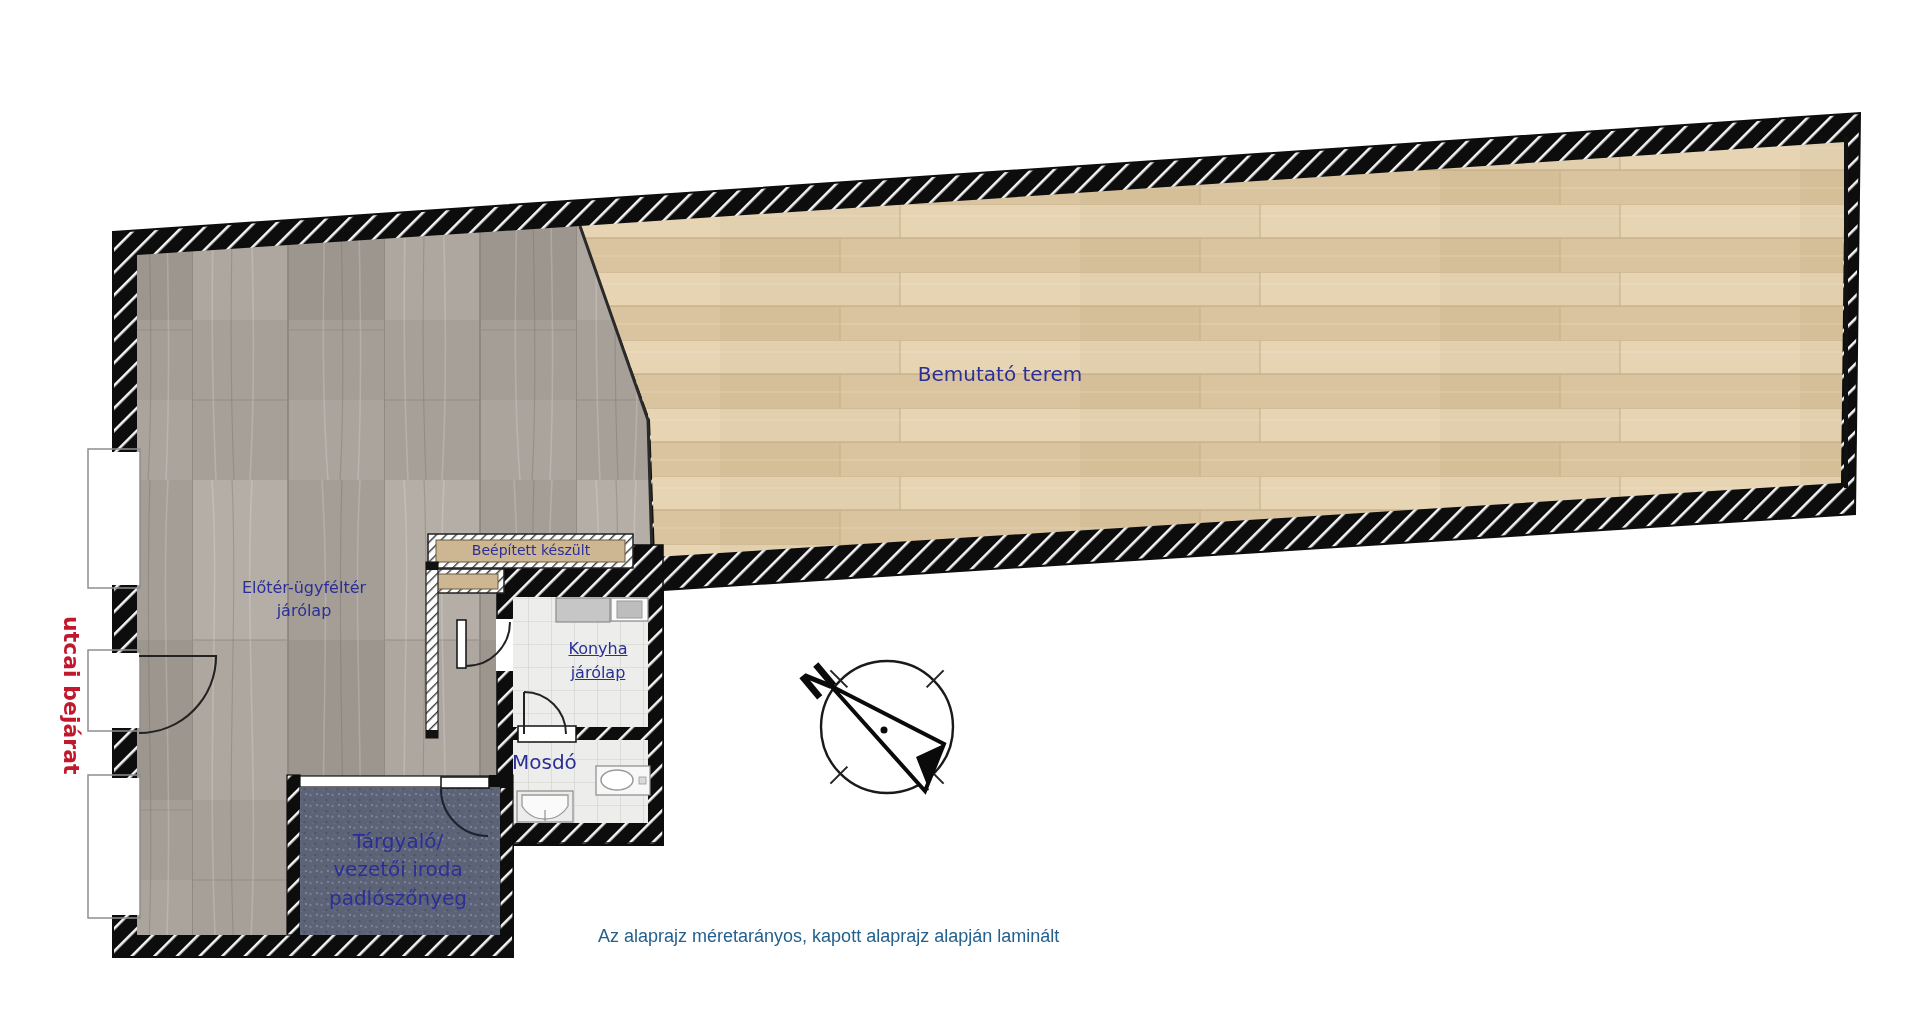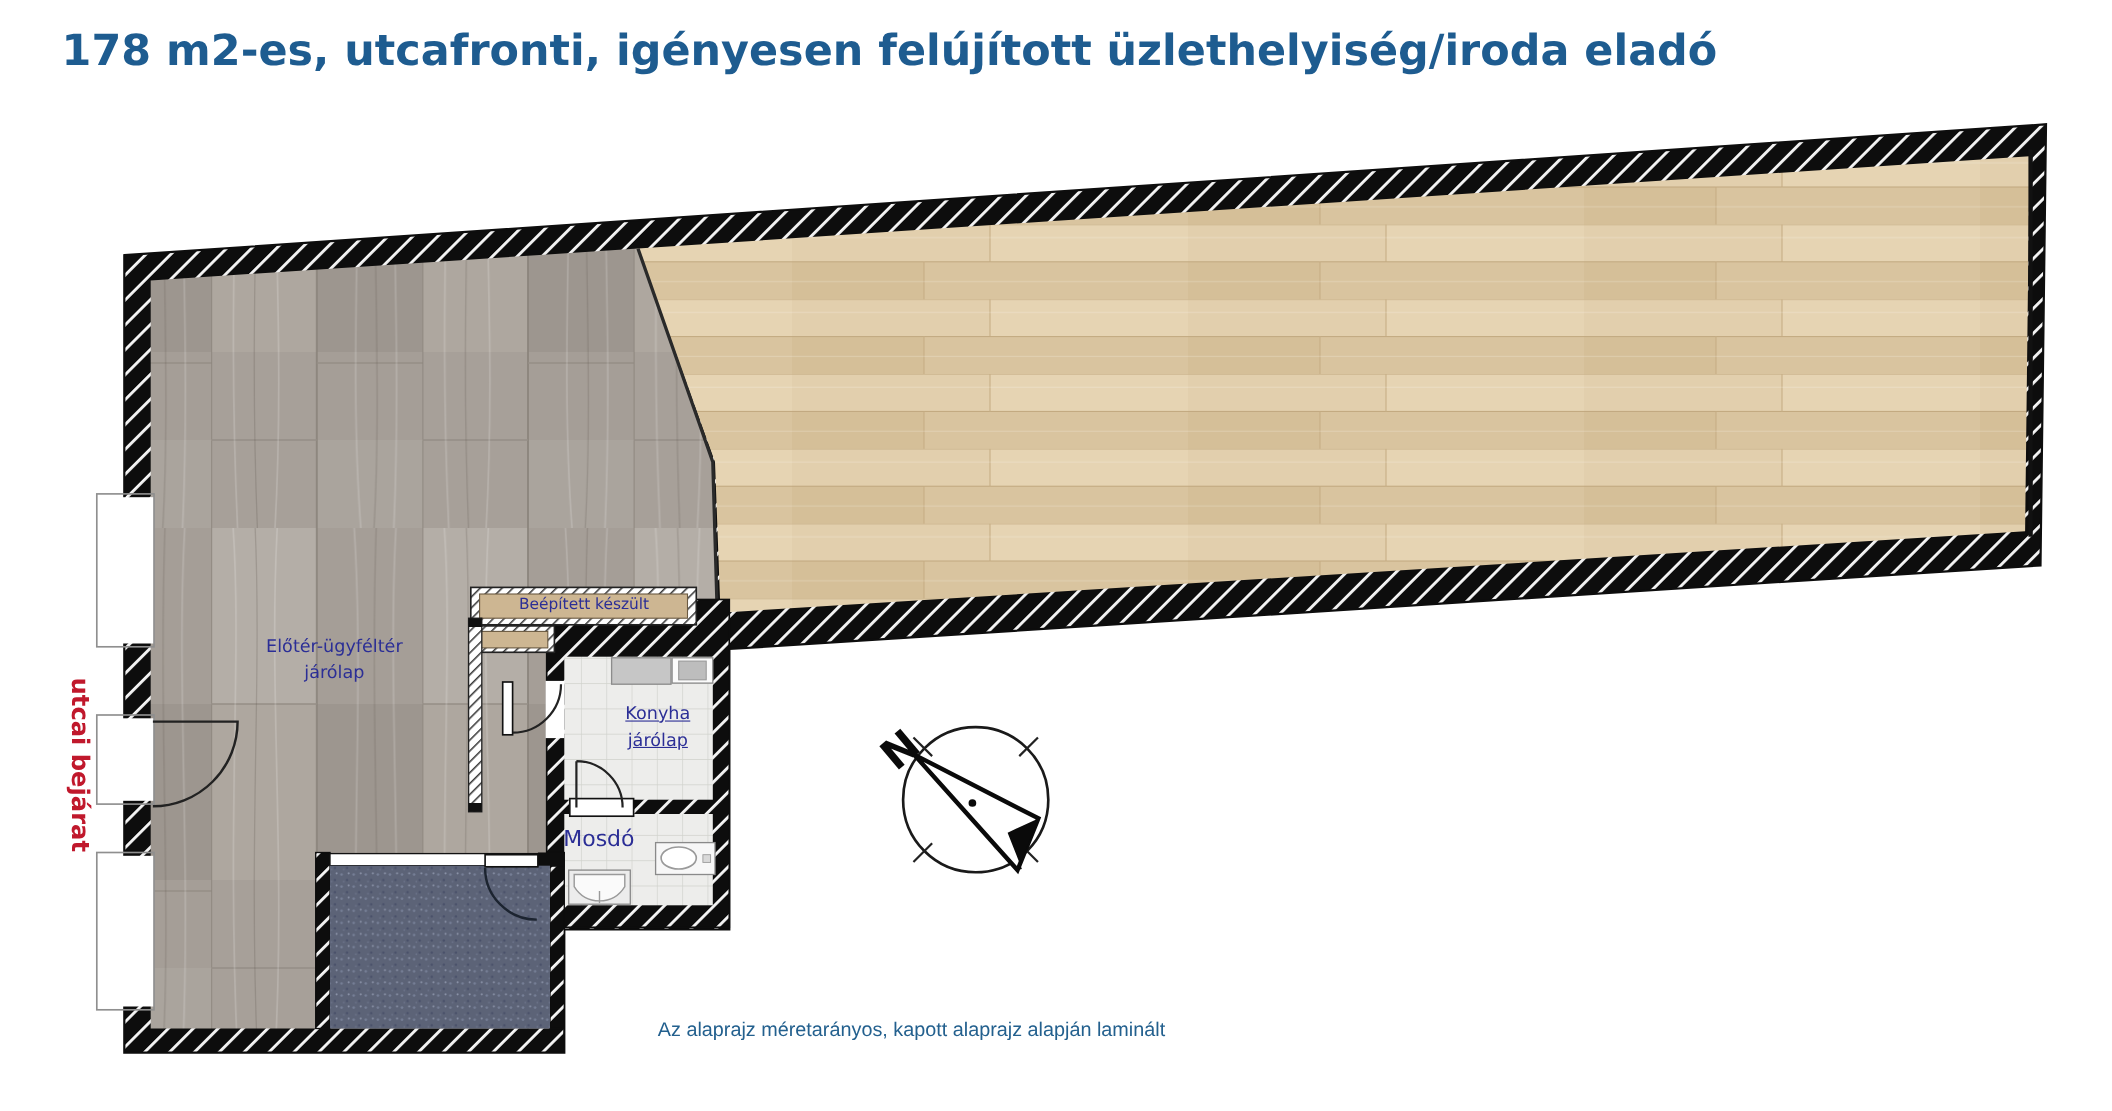--- a/index.html
+++ b/index.html
@@ -164,37 +164,42 @@
         <line x1="847.4" y1="766.6" x2="830.4" y2="783.6"></line>
         <line x1="847.4" y1="687.4" x2="830.4" y2="670.4"></line>
       </g>
       <polygon points="831,686 944,744 925,791" fill="#ffffff" stroke="#0a0a0a" stroke-width="4" stroke-linejoin="miter"></polygon>
       <path d="M 944 744 L 916 757 L 929 790 L 925 791 Z" fill="#0a0a0a"></path>
       <circle cx="884" cy="730" r="3.5" fill="#0a0a0a"></circle>
       <text x="800" y="694" font-size="38" font-weight="bold" fill="#0a0a0a" font-family="DejaVu Sans, sans-serif" transform="rotate(-40 818 678)">N</text>
     </g>
   </svg>
 
-  <div class="page-title">178 m2-es, utcafronti, igényesen felújított üzlethelyiség/iroda eladó</div>
 
   <div class="lbl lbl-showroom">
+    <div>Bemutató terem</div>
   </div>
 
   <div class="lbl lbl-foyer">
     <div>Előtér-ügyféltér</div>
     <div>járólap</div>
   </div>
 
   <div class="lbl lbl-cabinet">Beépített készült</div>
 
   <div class="lbl lbl-kitchen">
     <div>Konyha</div>
     <div>járólap</div>
   </div>
 
   <div class="lbl lbl-washroom">Mosdó</div>
 
+  <div class="lbl lbl-meeting">
+    <div>Tárgyaló/</div>
+    <div>vezetői iroda</div>
+    <div>padlószőnyeg</div>
+  </div>
 
   <div class="lbl-entrance">utcai bejárat</div>
 
   <div class="lbl-note">Az alaprajz méretarányos, kapott alaprajz alapján laminált</div>
 
 </div>
 
 </body></html>

